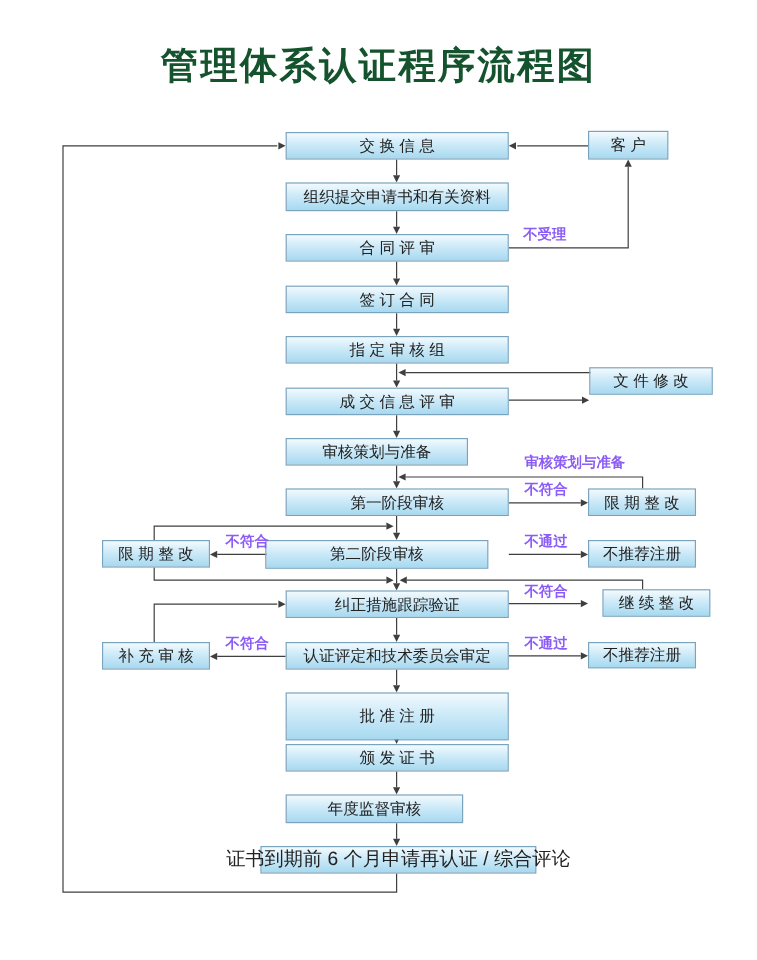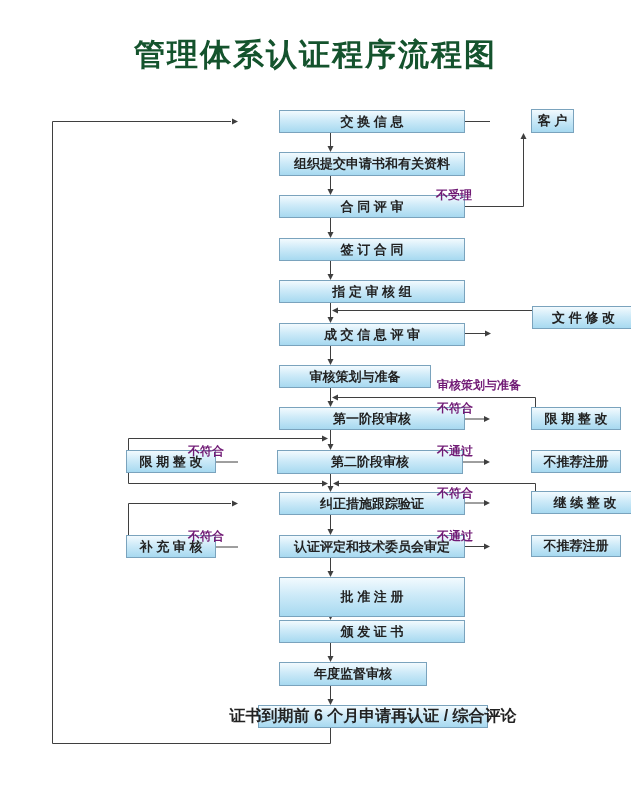--- a/index.html
+++ b/index.html
@@ -9,27 +9,26 @@
   }
   .title {
     position:absolute; left:0; top:34px; width:100%; margin:0;
     text-align:center; font-family:"Liberation Serif", serif;
     font-size:31px; font-weight:bold; color:#14532d; letter-spacing:2px;
   }
   .node {
     position:absolute; box-sizing:border-box;
     border:1px solid #7aa3bd;
     background:linear-gradient(180deg,#f2fafe 0%,#cdeaf8 45%,#a7d9f0 100%);
-    color:#222222; font-weight:bold; font-size:13px;
+    color:#222222; font-weight:normal; font-size:13px;
     display:flex; align-items:center; justify-content:center;
     white-space:nowrap;
-    margin-left:41px;
   }
   .edge-label {
-    position:absolute; font-size:12px; font-weight:bold; color:#701a75;
+    position:absolute; font-size:12px; font-weight:bold; color:#8b5cf6;
     white-space:nowrap; line-height:13px;
   }
   svg.connectors { position:absolute; left:0; top:0; }
   svg.connectors line, svg.connectors polyline {
     stroke:#3f3f3f; stroke-width:1; fill:none;
   }
   svg.connectors polygon { fill:#3f3f3f; stroke:none; }
 </style>
 </head>
 <body>
@@ -179,33 +178,33 @@
   </svg>
 
   <div class="node" style="left:238px;top:110px;width:186px;height:23px">交 换 信 息</div>
   <div class="node" style="left:238px;top:152px;width:186px;height:24px">组织提交申请书和有关资料</div>
   <div class="node" style="left:238px;top:195px;width:186px;height:23px">合 同 评 审</div>
   <div class="node" style="left:238px;top:238px;width:186px;height:23px">签 订 合 同</div>
   <div class="node" style="left:238px;top:280px;width:186px;height:23px">指 定 审 核 组</div>
   <div class="node" style="left:238px;top:323px;width:186px;height:23px">成 交 信 息 评 审</div>
   <div class="node" style="left:238px;top:365px;width:152px;height:23px">审核策划与准备</div>
   <div class="node" style="left:238px;top:407px;width:186px;height:23px">第一阶段审核</div>
-  <div class="node" style="left:236px;top:450px;width:186px;height:24px">第二阶段审核</div>
+  <div class="node" style="left:221px;top:450px;width:186px;height:24px">第二阶段审核</div>
   <div class="node" style="left:238px;top:492px;width:186px;height:23px">纠正措施跟踪验证</div>
   <div class="node" style="left:238px;top:535px;width:186px;height:23px">认证评定和技术委员会审定</div>
   <div class="node" style="left:238px;top:577px;width:186px;height:40px">批 准 注 册</div>
   <div class="node" style="left:238px;top:620px;width:186px;height:23px">颁 发 证 书</div>
   <div class="node" style="left:238px;top:662px;width:148px;height:24px">年度监督审核</div>
   <div class="node" style="left:217px;top:705px;width:230px;height:23px;font-size:16px">证书到期前 6 个月申请再认证 / 综合评论</div>
 
-  <div class="node" style="left:490px;top:109px;width:43px;height:24px">客 户</div>
+  <div class="node" style="left:490px;top:109px;width:67px;height:24px">客 户</div>
   <div class="node" style="left:491px;top:306px;width:103px;height:23px">文 件 修 改</div>
   <div class="node" style="left:490px;top:407px;width:90px;height:23px">限 期 整 改</div>
   <div class="node" style="left:490px;top:450px;width:90px;height:23px">不推荐注册</div>
-  <div class="node" style="left:490px;top:491px;width:108px;height:23px">继 续 整 改</div>
+  <div class="node" style="left:502px;top:491px;width:90px;height:23px">继 续 整 改</div>
   <div class="node" style="left:490px;top:535px;width:90px;height:22px">不推荐注册</div>
 
   <div class="node" style="left:85px;top:450px;width:90px;height:23px">限 期 整 改</div>
   <div class="node" style="left:85px;top:535px;width:90px;height:23px">补 充 审 核</div>
 
   <div class="edge-label" style="left:436px;top:189px">不受理</div>
   <div class="edge-label" style="left:437px;top:379px">审核策划与准备</div>
   <div class="edge-label" style="left:437px;top:402px">不符合</div>
   <div class="edge-label" style="left:437px;top:445px">不通过</div>
   <div class="edge-label" style="left:188px;top:445px">不符合</div>

